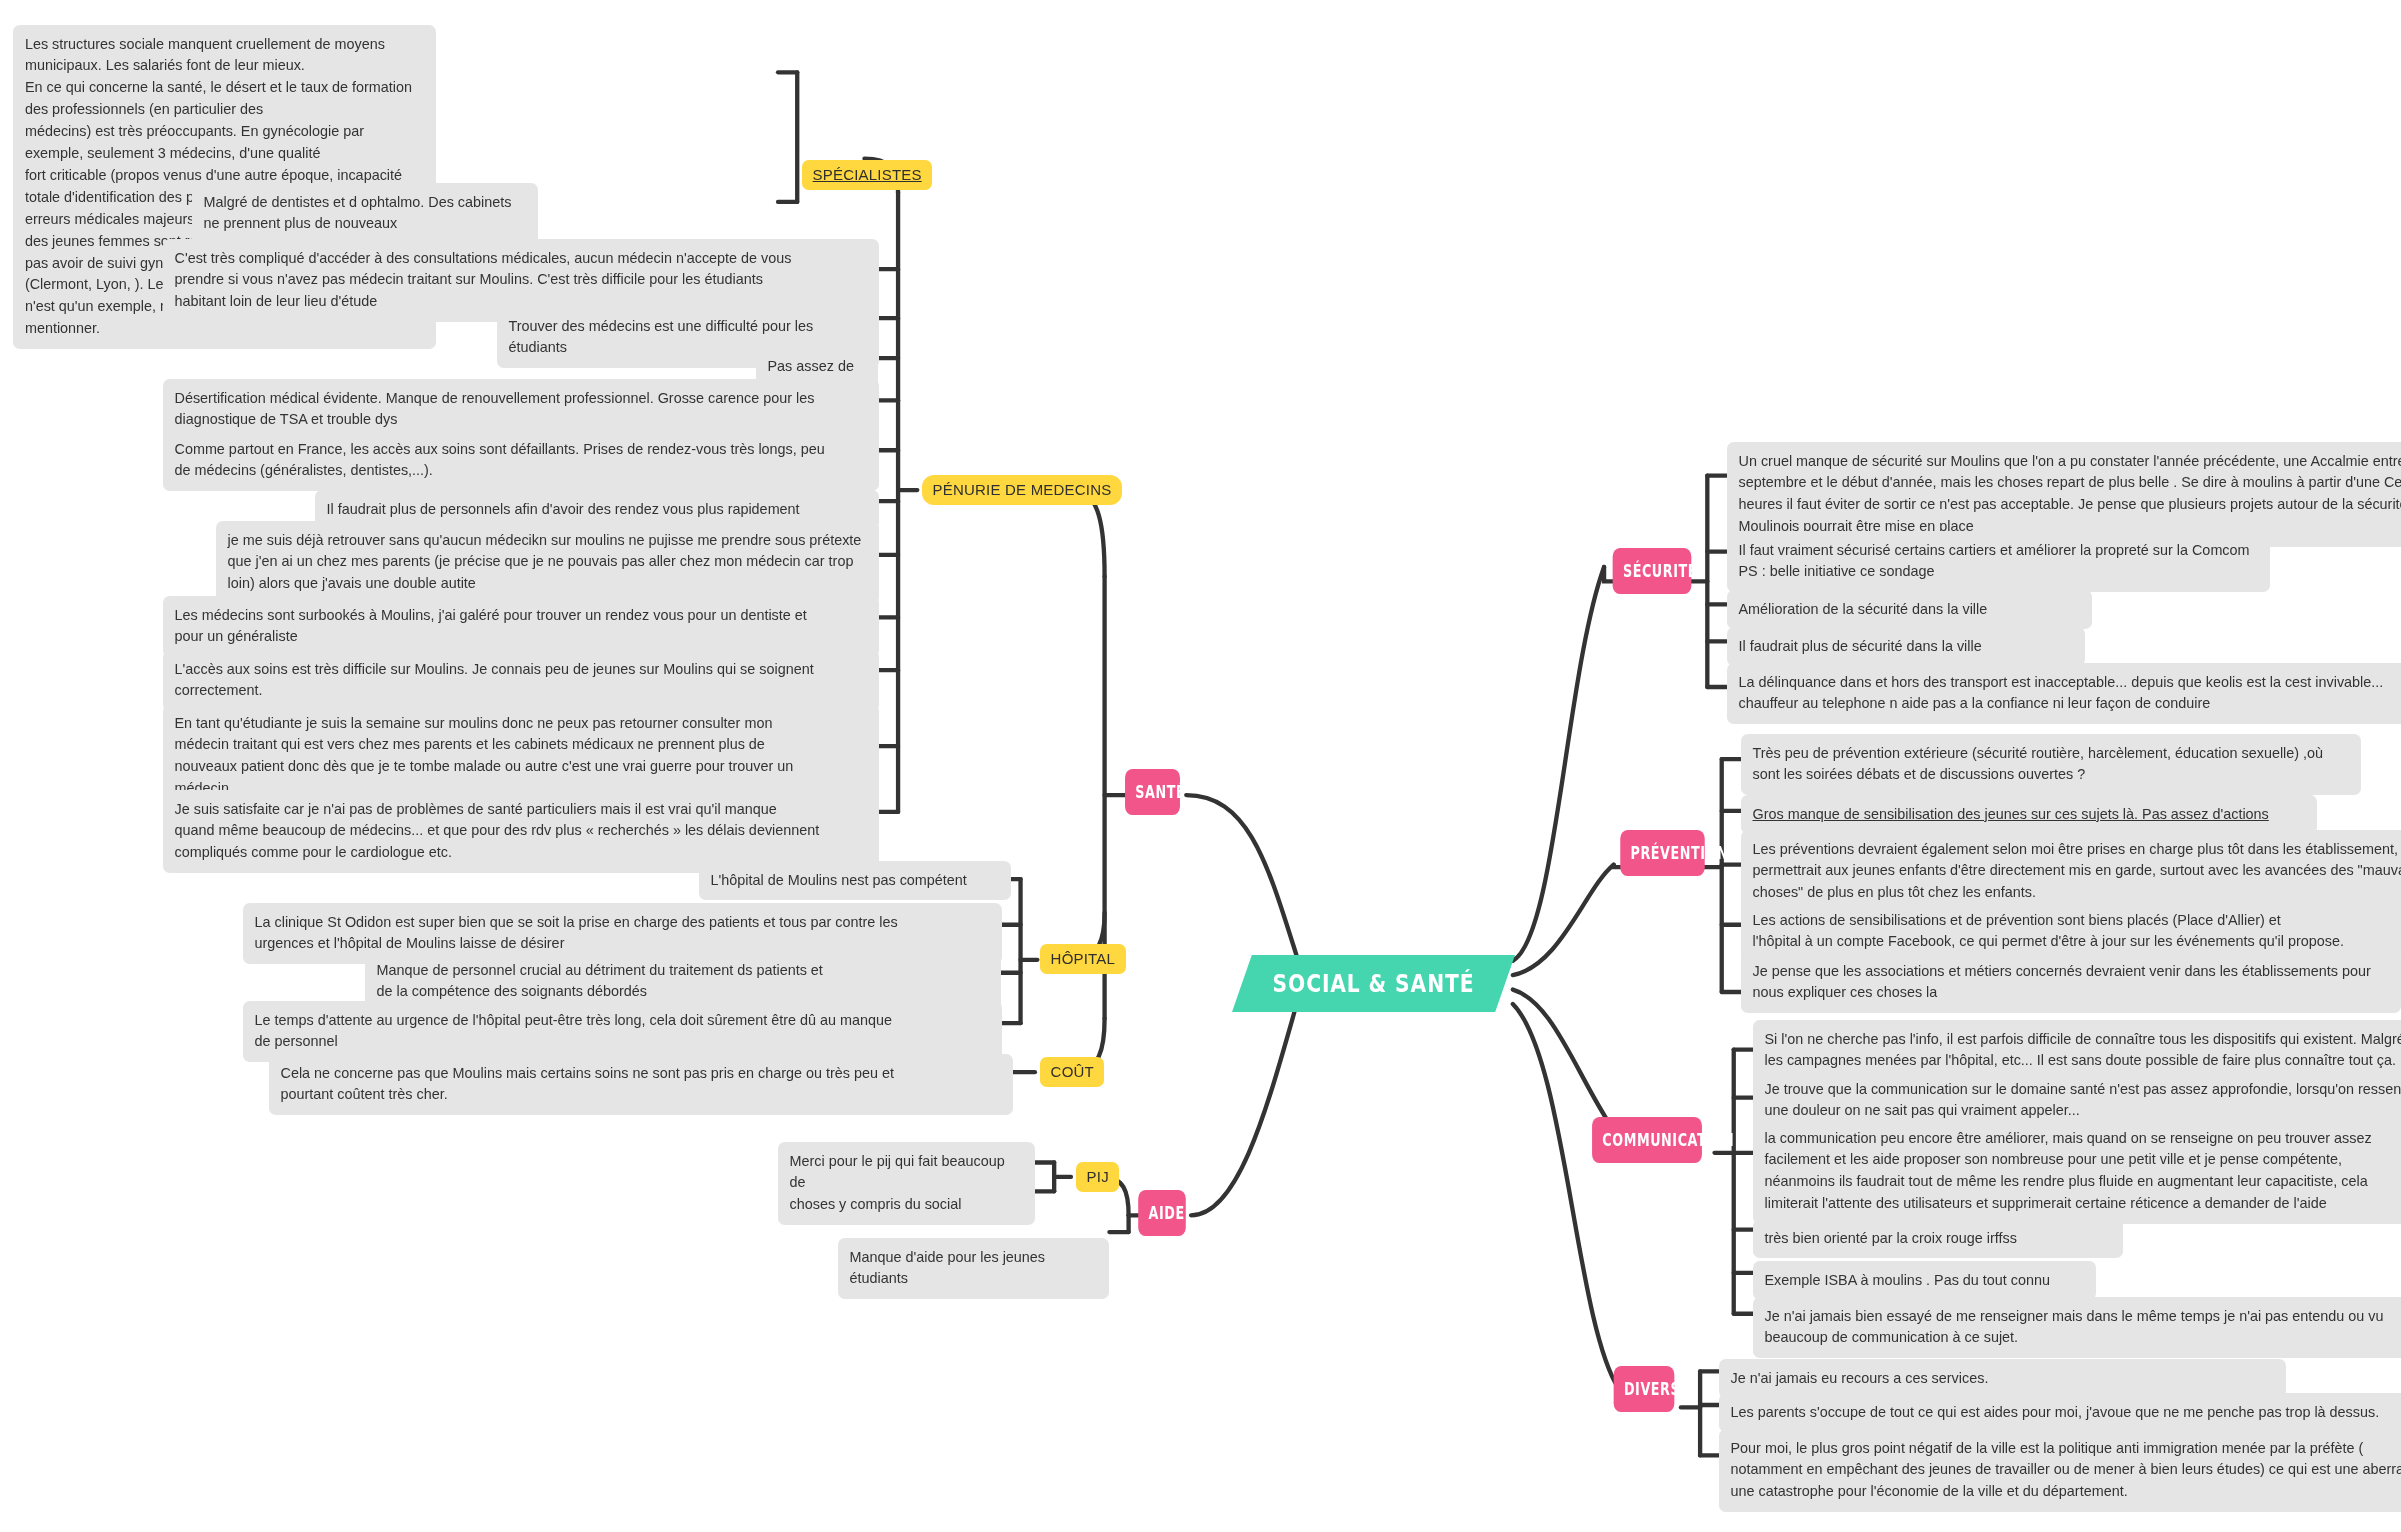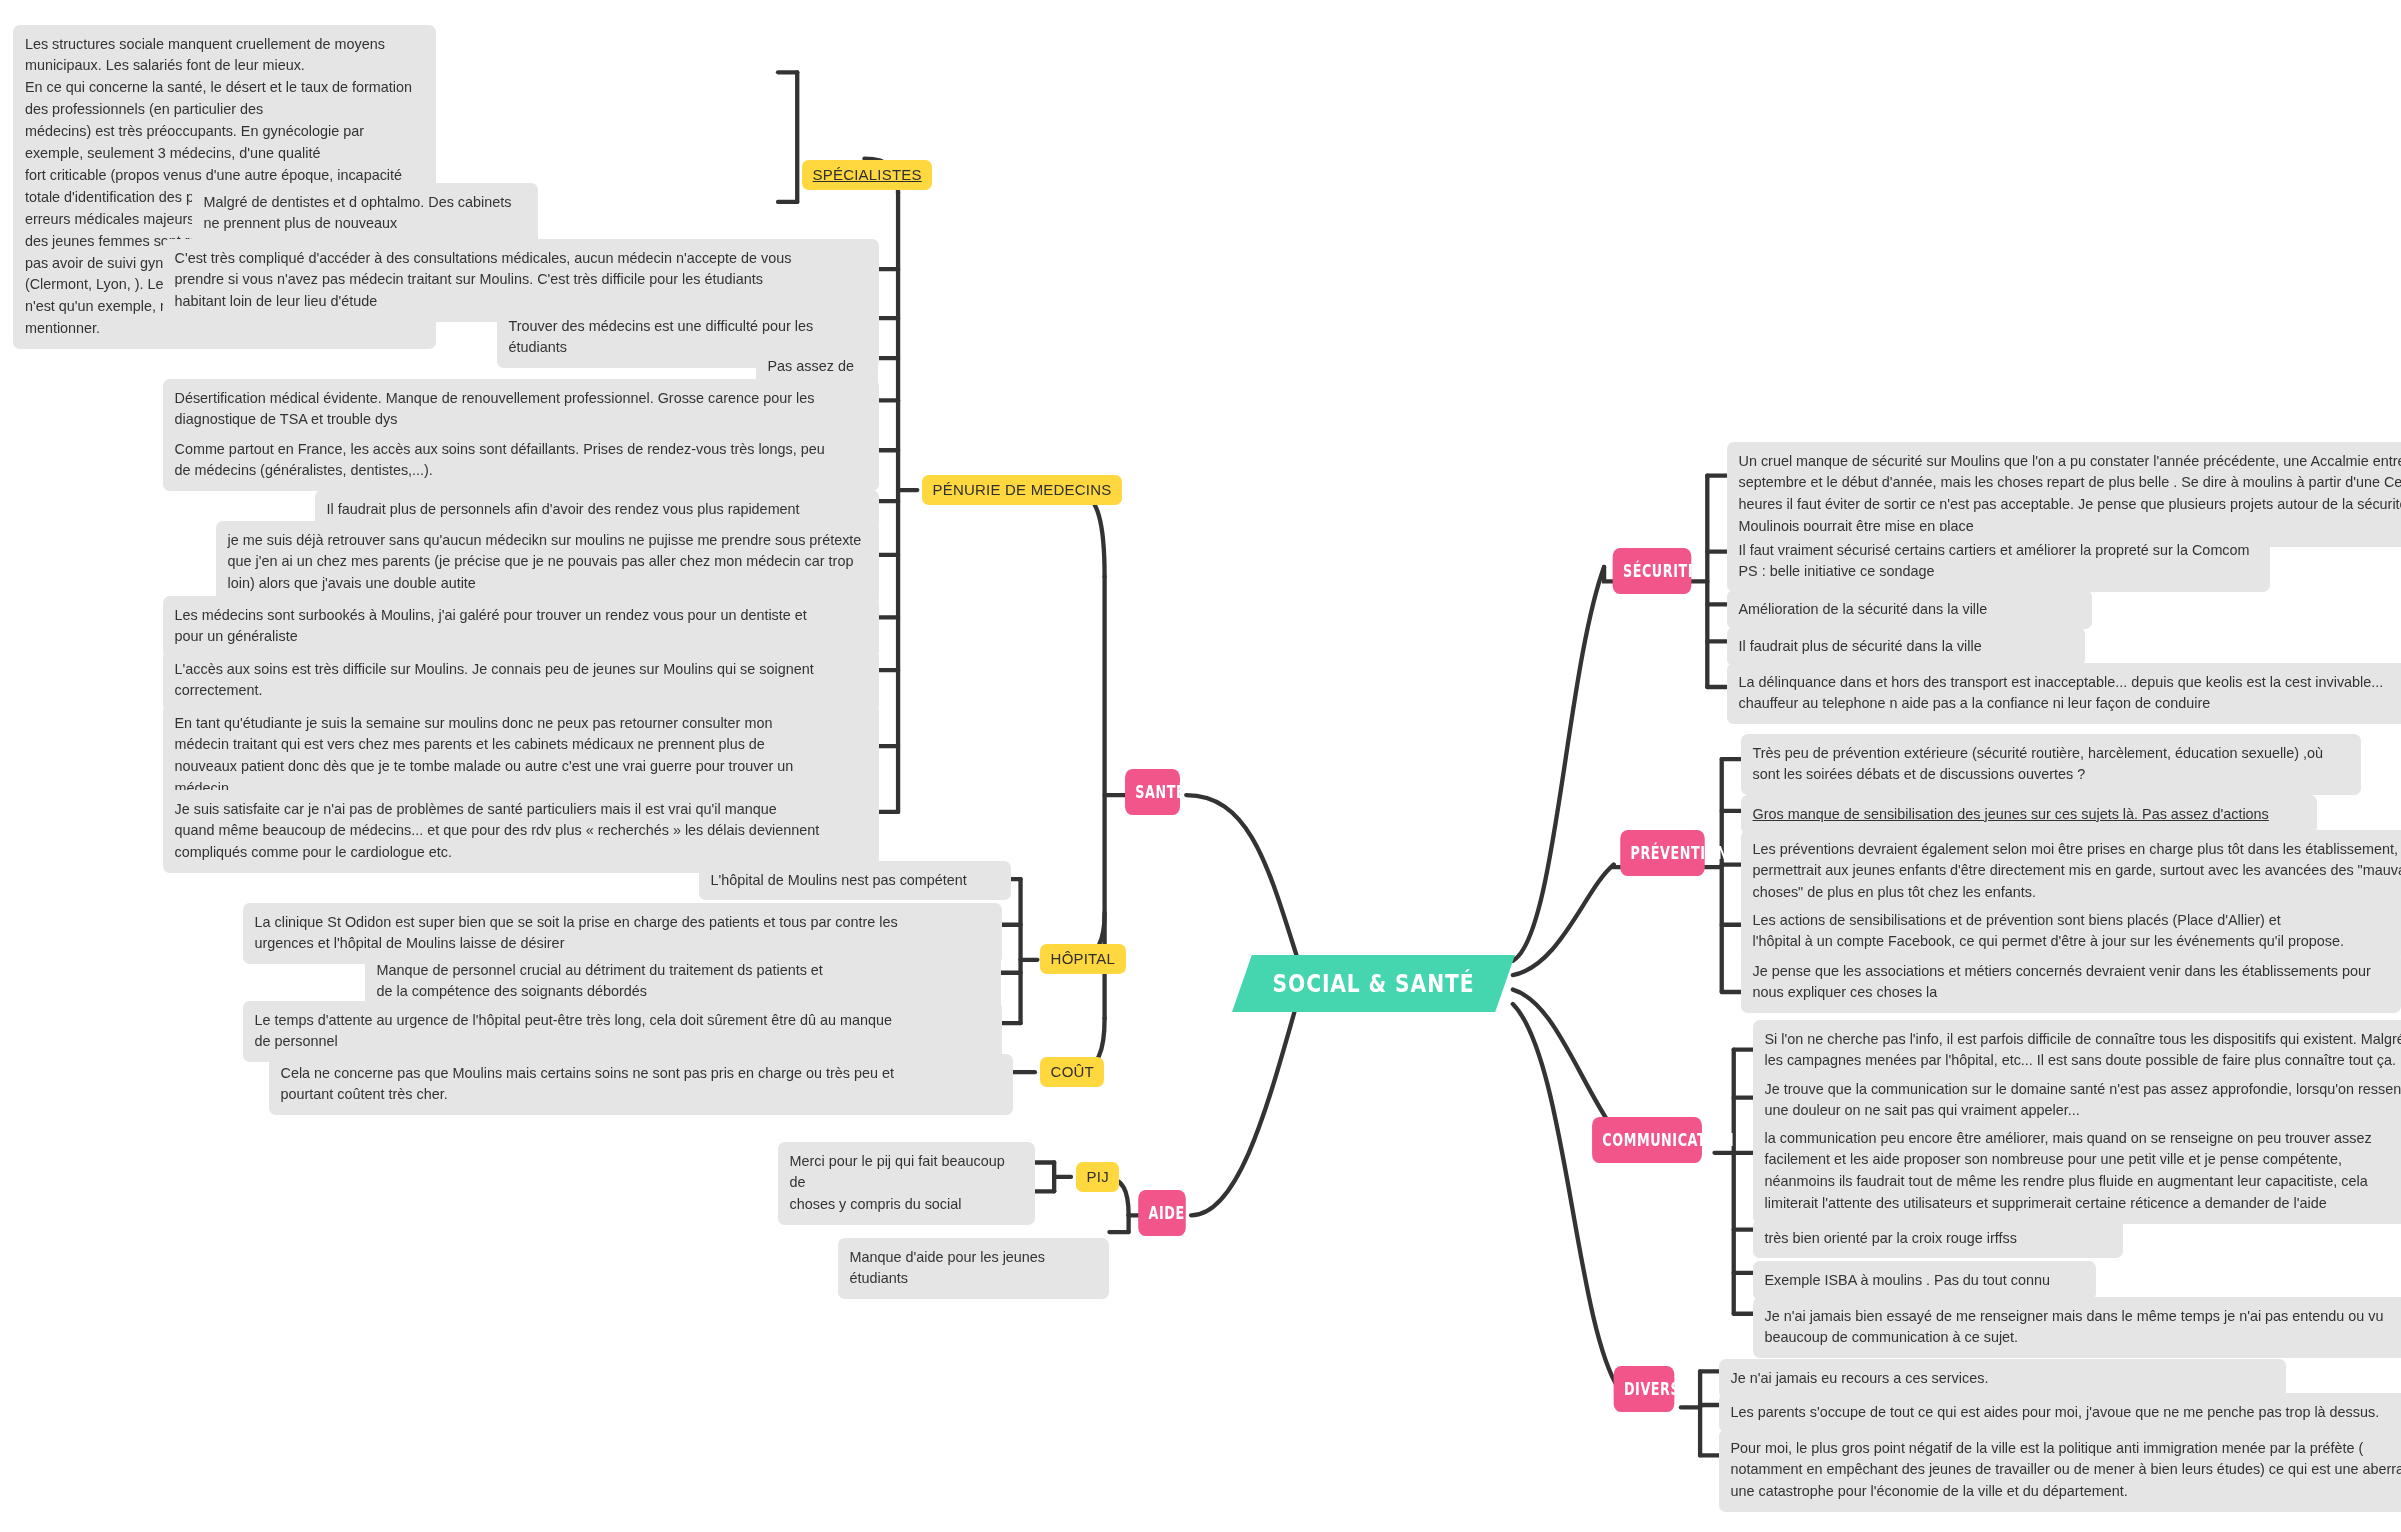--- a/index.html
+++ b/index.html
@@ -212,21 +212,21 @@
 pour un généraliste</div>
   <div class="bubble" style="left:163px;  top:650px; width:716px;">L'accès aux soins est très difficile sur Moulins. Je connais peu de jeunes sur Moulins qui se soignent
 correctement.</div>
   <div class="bubble" style="left:163px;  top:704px; width:716px;">En tant qu'étudiante je suis la semaine sur moulins donc ne peux pas retourner consulter mon
 médecin traitant qui est vers chez mes parents et les cabinets médicaux ne prennent plus de
 nouveaux patient donc dès que je te tombe malade ou autre c'est une vrai guerre pour trouver un
 médecin</div>
   <div class="bubble" style="left:163px;  top:790px; width:716px;">Je suis satisfaite car je n'ai pas de problèmes de santé particuliers mais il est vrai qu'il manque
 quand même beaucoup de médecins... et que pour des rdv plus « recherchés » les délais deviennent
 compliqués comme pour le cardiologue etc.</div>
-  <div class="pill-yellow" style="left:922px; top:475px;">PÉNURIE DE MEDECINS</div>
+  <div class="pill-yellow" style="left:922px; top:475px;border-radius:12px;">PÉNURIE DE MEDECINS</div>
 
   <div class="bubble" style="left:699px; top:861px; width:312px;">L'hôpital de Moulins nest pas compétent</div>
   <div class="bubble" style="left:243px;  top:903px; width:759px;">La clinique St Odidon est super bien que se soit la prise en charge des patients et tous par contre les
 urgences et l'hôpital de Moulins laisse de désirer</div>
   <div class="bubble" style="left:365px;  top:951px; width:636px;">Manque de personnel crucial au détriment du traitement ds patients et
 de la compétence des soignants débordés</div>
   <div class="bubble" style="left:243px;  top:1001px; width:759px;">Le temps d'attente au urgence de l'hôpital peut-être très long, cela doit sûrement être dû au manque
 de personnel</div>
   <div class="pill-yellow" style="left:1040px; top:944px;">HÔPITAL</div>
 

